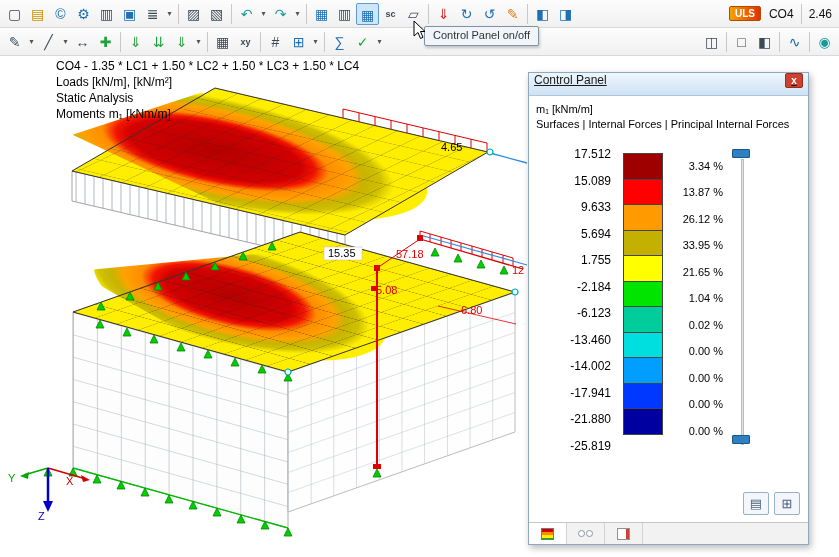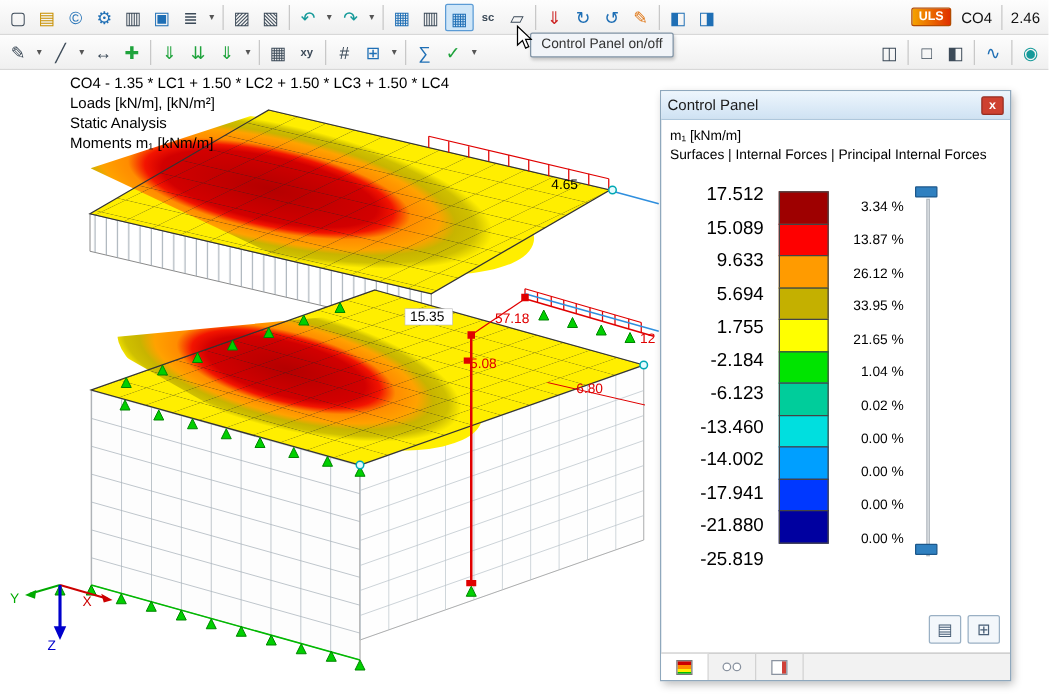--- a/index.html
+++ b/index.html
@@ -30,26 +30,26 @@
            color:#333;white-space:nowrap;box-shadow:1px 2px 3px rgba(0,0,0,.2);}
   .cursor{position:absolute;left:412px;top:20px;z-index:40;}
   
   .info{position:absolute;left:8px;top:58px;line-height:16px;font-size:12px;color:#000;z-index:3;margin-left:48px;}
   
   .viewport{position:absolute;left:0;top:56px;width:725px;height:501px;}
   svg text{font-family:"Liberation Sans",sans-serif;font-size:11px;}
   
   .panel{position:absolute;left:528px;top:72px;width:281px;height:473px;background:#fff;
          border:1px solid #8fa8bd;box-shadow:2px 3px 7px rgba(0,0,0,.28);z-index:20;}
-  .ptitle{height:23px;display:flex;align-items:center;padding:0 5px;font-size:12px;color:#1a1a1a;
-          background:linear-gradient(#eef6fd,#cfe2f3);border-bottom:1px solid #aec7dc;}
+  .ptitle{height:23px;display:flex;padding:0 5px;font-size:12px;color:#1a1a1a;
+          background:linear-gradient(#eef6fd,#cfe2f3);border-bottom:1px solid #aec7dc;text-decoration:underline;}
   .pclose{margin-left:auto;width:18px;height:15px;line-height:13px;text-align:center;
           background:#ce4130;color:#fff;font-size:10px;font-weight:bold;border:1px solid #952d20;border-radius:2px;}
   .psub{padding:6px 7px 0;font-size:11px;line-height:15px;white-space:nowrap;overflow:hidden;}
-  .scale-val{position:absolute;right:197px;font-size:15px;color:#000;}
+  .scale-val{position:absolute;right:197px;font-size:12px;color:#000;}
   .swatches{position:absolute;left:94px;top:80px;width:40px;}
   .sw{width:40px;height:26.5px;border:1px solid #444;margin-top:-1px;}
   .sw:first-child{margin-top:0;}
   .scale-pct{position:absolute;left:130px;width:64px;text-align:right;font-size:11px;color:#000;}
   .slider-track{position:absolute;left:212px;top:86px;width:3px;height:286px;background:#dfe3e7;border:1px solid #b6bcc2;}
   .handle{position:absolute;left:203px;width:18px;height:9px;background:#2f80c0;border:1px solid #1c578a;border-radius:1px;}
   .pbtn{position:absolute;top:419px;width:26px;height:23px;line-height:21px;text-align:center;
         background:#f3f7fb;border:1px solid #9ab0c4;border-radius:2px;font-size:13px;color:#4a6078;}
   .ptabs{position:absolute;left:0;right:0;bottom:0;height:22px;display:flex;background:#f2f2f2;border-top:1px solid #c5c5c5;}
   .ptab{width:38px;height:21px;display:flex;align-items:center;justify-content:center;border-right:1px solid #d2d2d2;}

